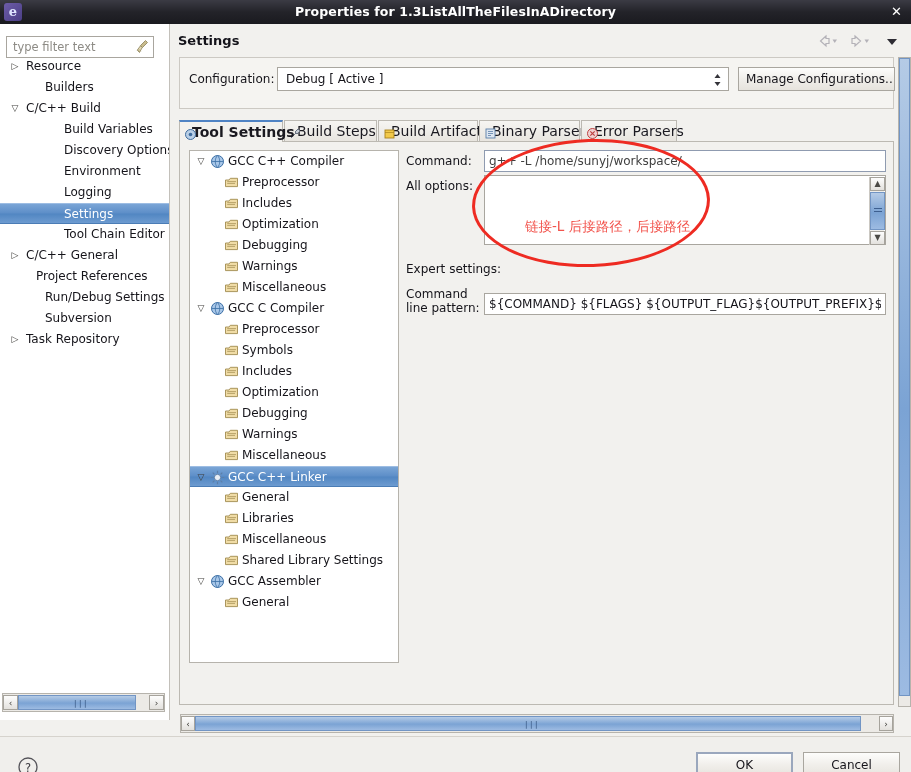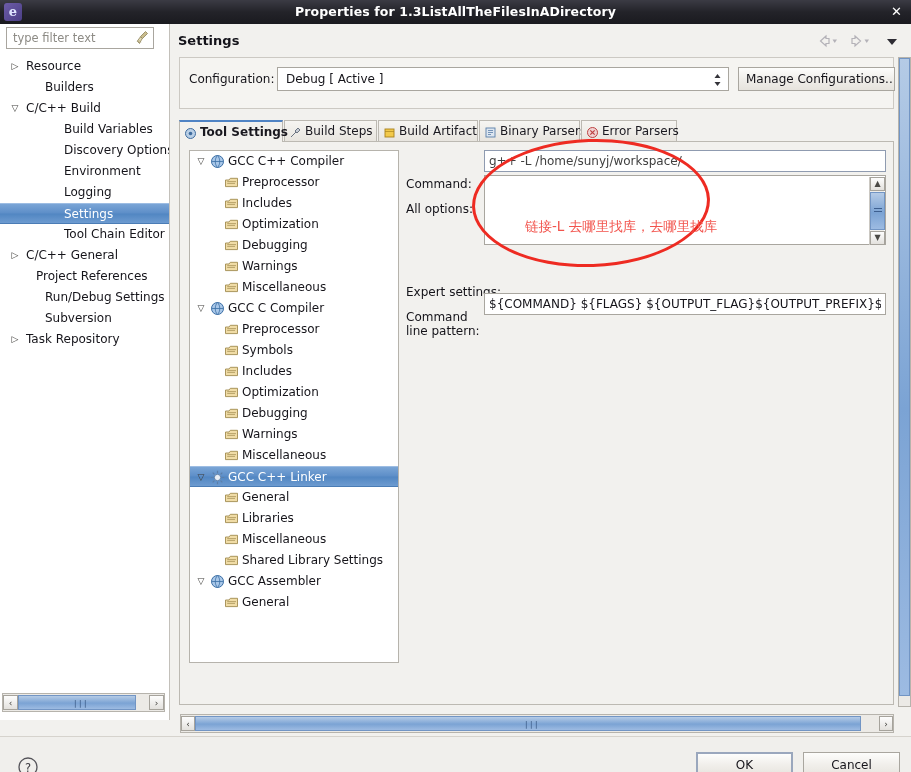--- a/index.html
+++ b/index.html
@@ -49,21 +49,21 @@
     background: #f2f1ee;
   }
 
   
   .sidebar {
     position: absolute; left: 0; top: 0; width: 170px; height: 696px;
     background: #ffffff;
     border-right: 1px solid #c3c0ba;
   }
   .filter-wrap {
-    position: absolute; left: 6px; top: 3px; width: 148px; height: 22px;
+    position: absolute; left: 6px; top: 12px; width: 148px; height: 22px;
   }
   .filter-input {
     width: 148px; height: 22px;
     border: 1px solid #a9a69f;
     background: #ffffff;
     font-family: "DejaVu Sans", "Liberation Sans", sans-serif;
     font-size: 11.5px;
     color: #777770;
     padding: 0 22px 0 6px;
     outline: none;
@@ -168,23 +168,23 @@
 
   
   .tabstrip {
     position: absolute; left: 8px; top: 96px; width: 715px; height: 22px;
   }
   .tab {
     position: absolute; top: 0; height: 22px;
     background: linear-gradient(to bottom, #f6f5f2, #e7e4de);
     border: 1px solid #bcb9b2;
     border-bottom: none;
-    font-size: 12px; color: #1a1920;
+    font-size: 14px; color: #1a1920;
     line-height: 21px;
-    padding-left: 20px; padding-right: 7px;
+    padding-left: 12px; padding-right: 7px;
     white-space: nowrap;
   }
   .tab.active {
     background: #f2f1ee;
     border-top: 2px solid #4f83c4;
     font-weight: bold;
     line-height: 20px;
     z-index: 3;
   }
   .tab .ticon {
@@ -215,21 +215,21 @@
   }
   .tt-node .tt-label { display: block; }
   .tt-node.sel {
     background: linear-gradient(to bottom, #7aa5d6 0%, #5d8ec8 48%, #5186c2 52%, #6d9bd0 100%);
     border-top: 1px solid #9dbde3; border-bottom: 1px solid #4a7cb5;
   }
   .tt-node.sel .tt-label { color: #ffffff; }
 
   
   .form-area { position: absolute; left: 226px; top: 8px; width: 480px; height: 513px; }
-  .lbl { position: absolute; font-size: 12px; color: #15141a; margin-top: 23px; }
+  .lbl { position: absolute; font-size: 12px; color: #15141a; }
   .cmd-input {
     position: absolute; left: 78px; top: 0px; width: 402px; height: 22px;
     background: #ffffff; border: 1px solid #8f9bb0;
     font-family: "DejaVu Sans", "Liberation Sans", sans-serif;
     font-size: 12px; color: #404040;
     padding: 0 4px; outline: none;
   }
   .allopt-box {
     position: absolute; left: 78px; top: 25px; width: 402px; height: 70px;
     background: #ffffff; border: 1px solid #a9a69f;
@@ -684,15 +684,15 @@
           <text x="11" y="15.5" font-size="11.5" text-anchor="middle" fill="#3a393f" font-family="DejaVu Sans, sans-serif">?</text>
         </svg>
       </span>
       <div class="dlg-btn ok">OK</div>
       <div class="dlg-btn cancel">Cancel</div>
     </div>
 
   </div>
 
   <div class="anno-ellipse"></div>
-  <div class="anno-text">链接-L 去哪里找库，去哪里找库</div>
+  <div class="anno-text">链接-L 后接路径，后接路径</div>
 
 </div>
 
 </body></html>

